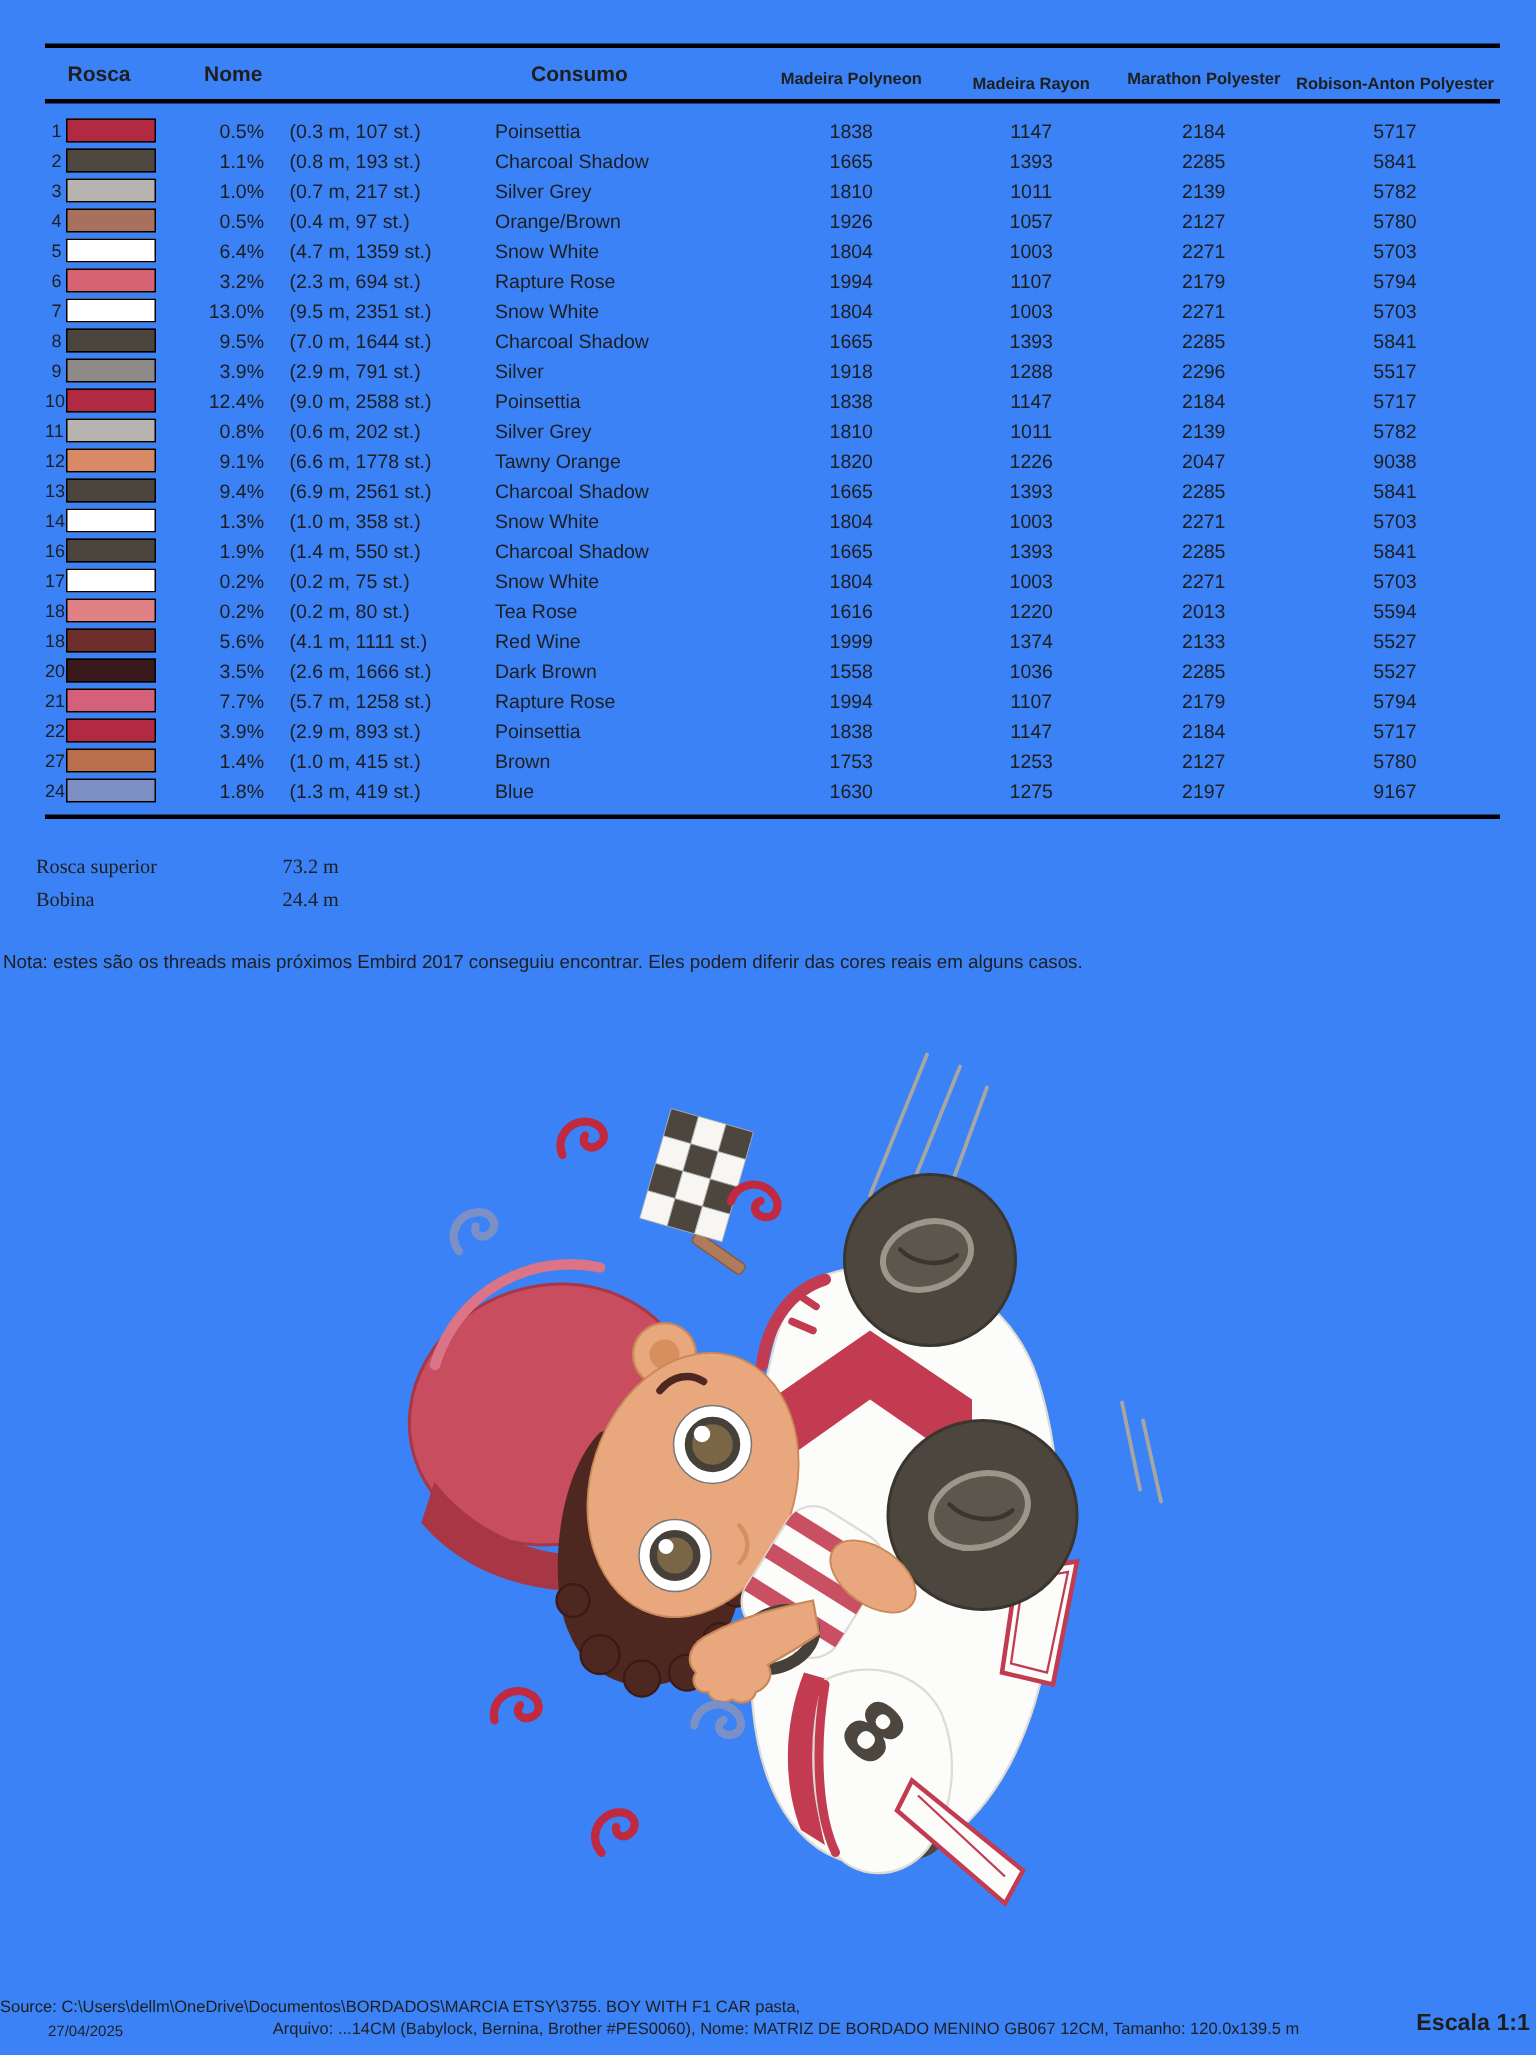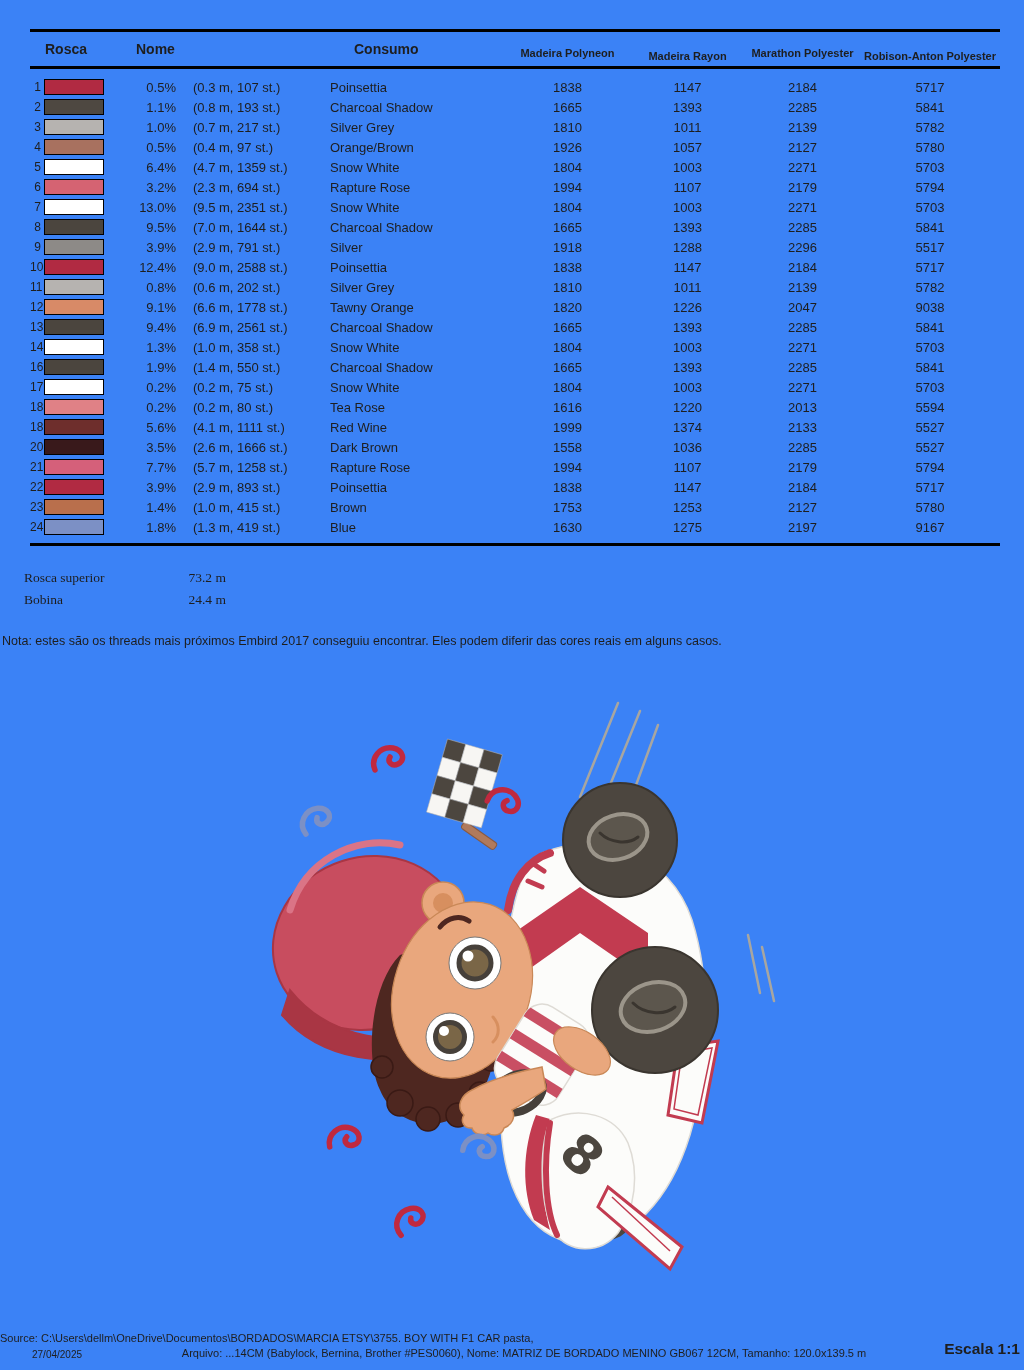--- a/index.html
+++ b/index.html
@@ -263,21 +263,21 @@
           <span class="idx">22</span>
           <span class="swatch" style="background: rgb(177, 42, 66);"></span>
           <span class="consumo"><span class="pct">3.9%</span><span class="detail">(2.9 m, 893 st.)</span></span>
           <span class="tname">Poinsettia</span>
           <span class="num">1838</span>
           <span class="num">1147</span>
           <span class="num">2184</span>
           <span class="num">5717</span>
         </div>
         <div class="row">
-          <span class="idx">23</span>
+          <span class="idx">27</span>
           <span class="swatch" style="background: rgb(185, 111, 76);"></span>
           <span class="consumo"><span class="pct">1.4%</span><span class="detail">(1.0 m, 415 st.)</span></span>
           <span class="tname">Brown</span>
           <span class="num">1753</span>
           <span class="num">1253</span>
           <span class="num">2127</span>
           <span class="num">5780</span>
         </div>
         <div class="row">
           <span class="idx">24</span>

